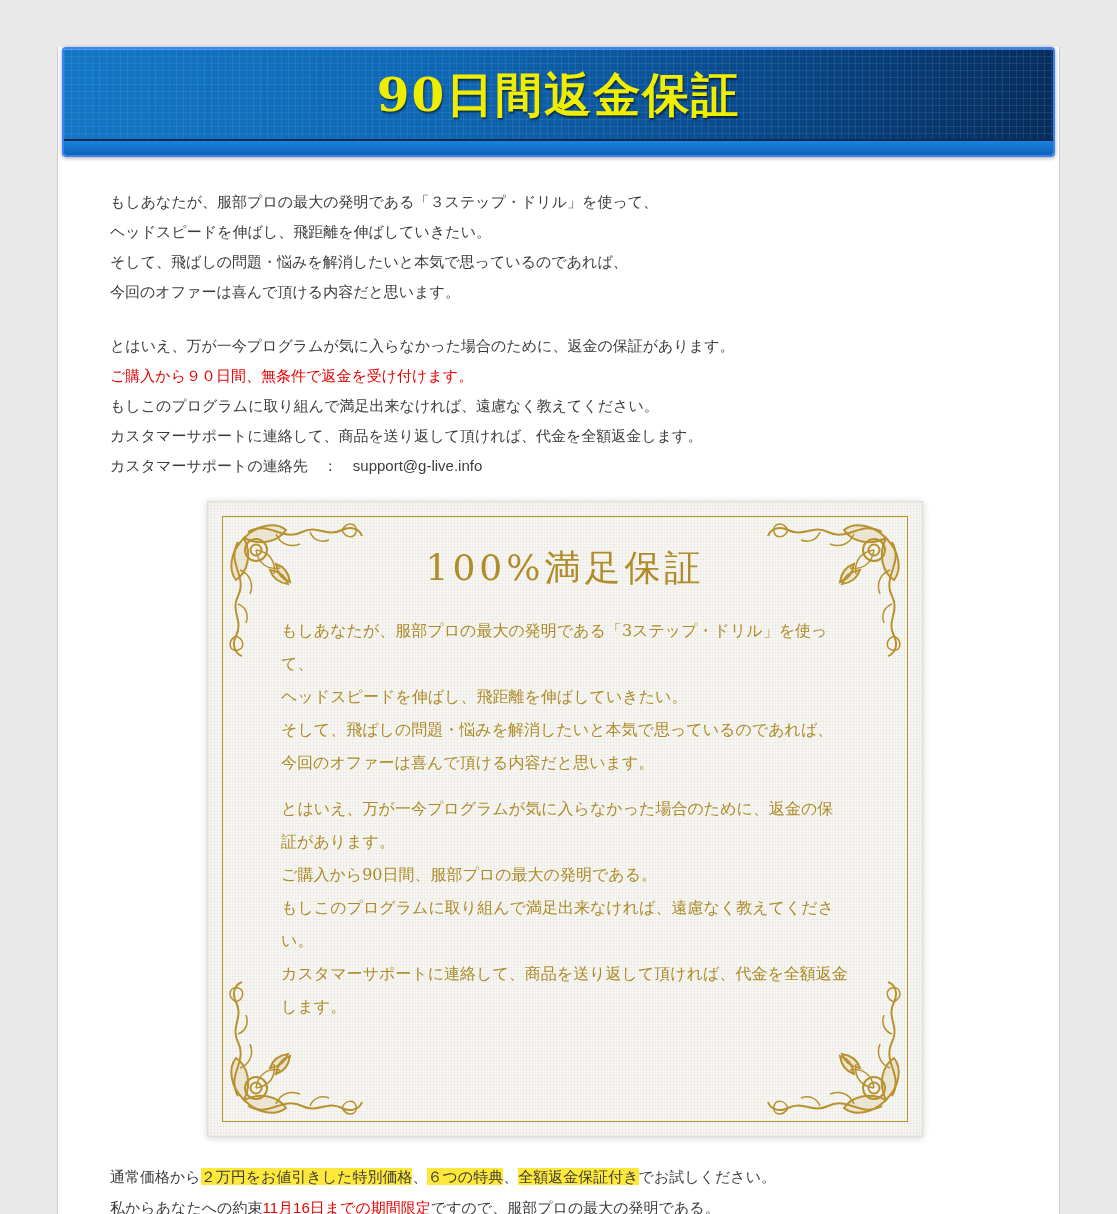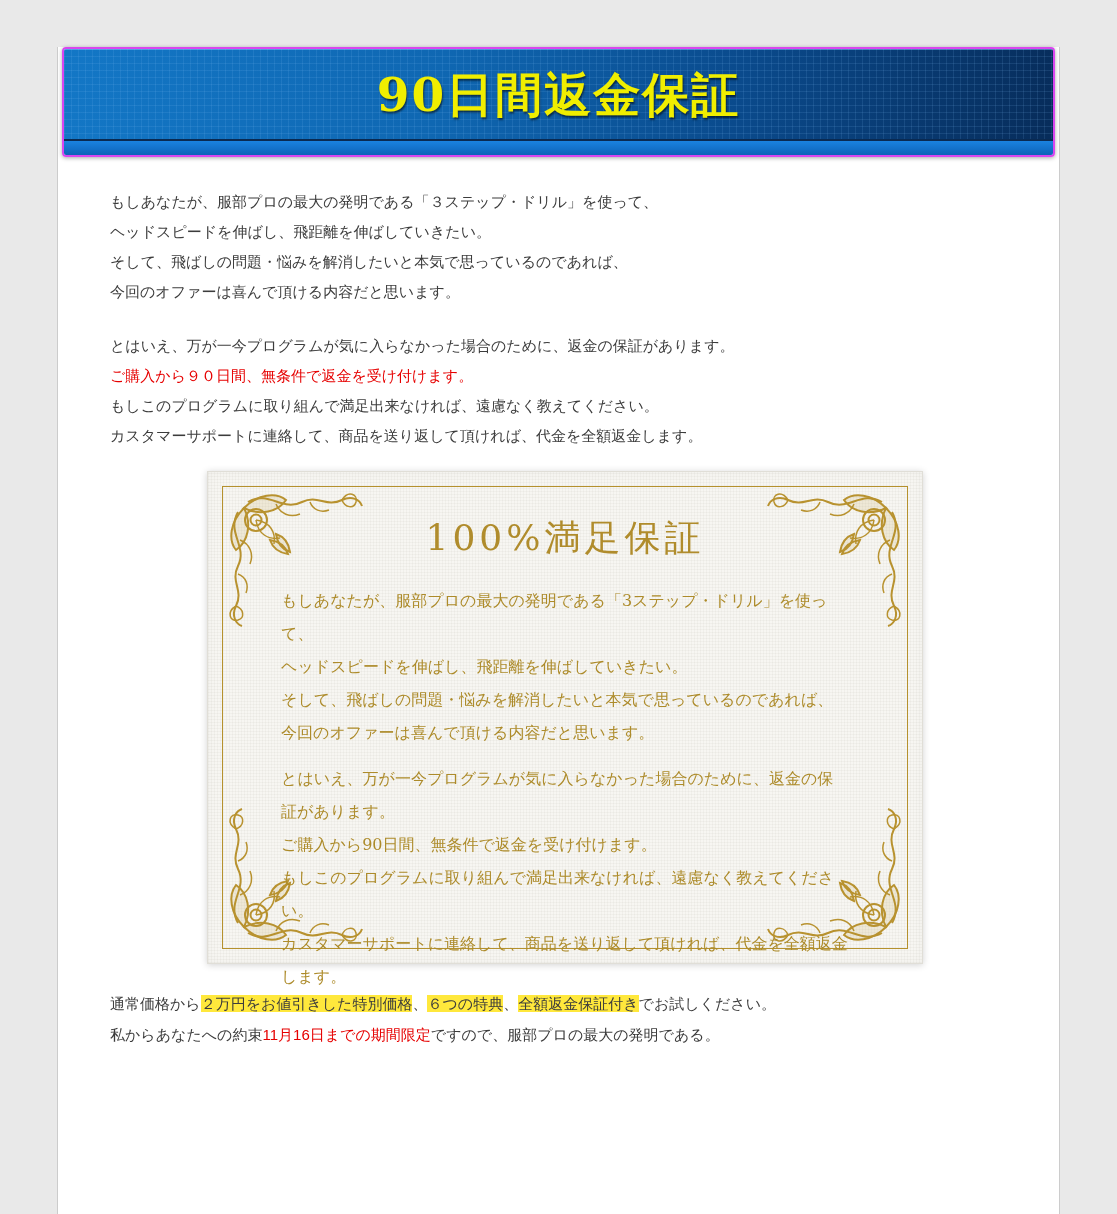--- a/index.html
+++ b/index.html
@@ -11,21 +11,21 @@
   }
   .content {
     width: 1003px; height: 1214px; margin: 0 auto;
     background: #ffffff;
     border-left: 1px solid #cccccc; border-right: 1px solid #cccccc;
     position: relative;
   }
   
   .banner {
     margin: 47px 4px 0 4px;
-    border: 2px solid #d946ef;
+    border: 2px solid #3b82f6;
     border-radius: 4px;
     box-shadow: 0 1px 4px rgba(0,0,0,.35);
     overflow: hidden;
   }
   .banner-main {
     height: 92px;
     display: flex; align-items: center; justify-content: center;
     background:
       repeating-linear-gradient(to right, rgba(130,190,245,.13) 0 1px, transparent 1px 7px),
       repeating-linear-gradient(to bottom, rgba(130,190,245,.13) 0 1px, transparent 1px 7px),
@@ -49,21 +49,21 @@
   
   .body-text { padding: 0 52px; font-size: 15px; line-height: 30px; }
   .para { margin-top: 24px; }
   .para.first { margin-top: 30px; }
   .line { display: block; }
   .red-bold { color: #e60000; font-weight: normal; }
   .hl { background: #ffe83c; }
   
   .certificate {
     position: relative;
-    width: 716px; height: 493px;
+    width: 716px; height: 636px;
     margin: 20px 0 0 149px;
     background-color: #f7f6f2;
     background-image:
       repeating-linear-gradient(0deg,  rgba(120,115,95,.05) 0 1px, transparent 1px 3px),
       repeating-linear-gradient(90deg, rgba(120,115,95,.05) 0 1px, transparent 1px 3px);
     border: 1px solid #e0ded7;
     box-shadow: 0 1px 7px rgba(0,0,0,.18), inset 0 0 12px rgba(0,0,0,.03);
     font-family: "DejaVu Serif", "Liberation Serif", serif;
     color: #ad8b2a;
   }
@@ -131,20 +131,21 @@
       <span class="line">ヘッドスピードを伸ばし、飛距離を伸ばしていきたい。</span>
       <span class="line">そして、飛ばしの問題・悩みを解消したいと本気で思っているのであれば、</span>
       <span class="line">今回のオファーは喜んで頂ける内容だと思います。</span>
     </p>
 
     <p class="para">
       <span class="line">とはいえ、万が一今プログラムが気に入らなかった場合のために、返金の保証があります。</span>
       <span class="line red-bold">ご購入から９０日間、無条件で返金を受け付けます。</span>
       <span class="line">もしこのプログラムに取り組んで満足出来なければ、遠慮なく教えてください。</span>
       <span class="line">カスタマーサポートに連絡して、商品を送り返して頂ければ、代金を全額返金します。</span>
+      <span class="line">カスタマーサポートの連絡先　：　support@g-live.info</span>
     </p>
 
   </div>
 
   <div class="certificate">
     <div class="cert-line"></div>
     <svg class="flourish tl" viewBox="0 0 150 150">
         <use href="#flourish"></use>
       </svg>
     <svg class="flourish tr" viewBox="0 0 150 150">
@@ -160,21 +161,21 @@
     <div class="cert-inner">
       <div class="cert-title">100%満足保証</div>
       <p class="cert-para p1">
         <span class="line">もしあなたが、服部プロの最大の発明である「3ステップ・ドリル」を使って、</span>
         <span class="line">ヘッドスピードを伸ばし、飛距離を伸ばしていきたい。</span>
         <span class="line">そして、飛ばしの問題・悩みを解消したいと本気で思っているのであれば、</span>
         <span class="line">今回のオファーは喜んで頂ける内容だと思います。</span>
       </p>
       <p class="cert-para p2">
         <span class="line">とはいえ、万が一今プログラムが気に入らなかった場合のために、返金の保証があります。</span>
-        <span class="line">ご購入から90日間、無条件で返金を受け付けます。</span>
+        <span class="line">ご購入から90日間、服部プロの最大の発明である。</span>
         <span class="line">もしこのプログラムに取り組んで満足出来なければ、遠慮なく教えてください。</span>
         <span class="line">カスタマーサポートに連絡して、商品を送り返して頂ければ、代金を全額返金します。</span>
       </p>
     </div>
   </div>
 
   <div class="body-text">
 
 
     <p class="para offer-para">

